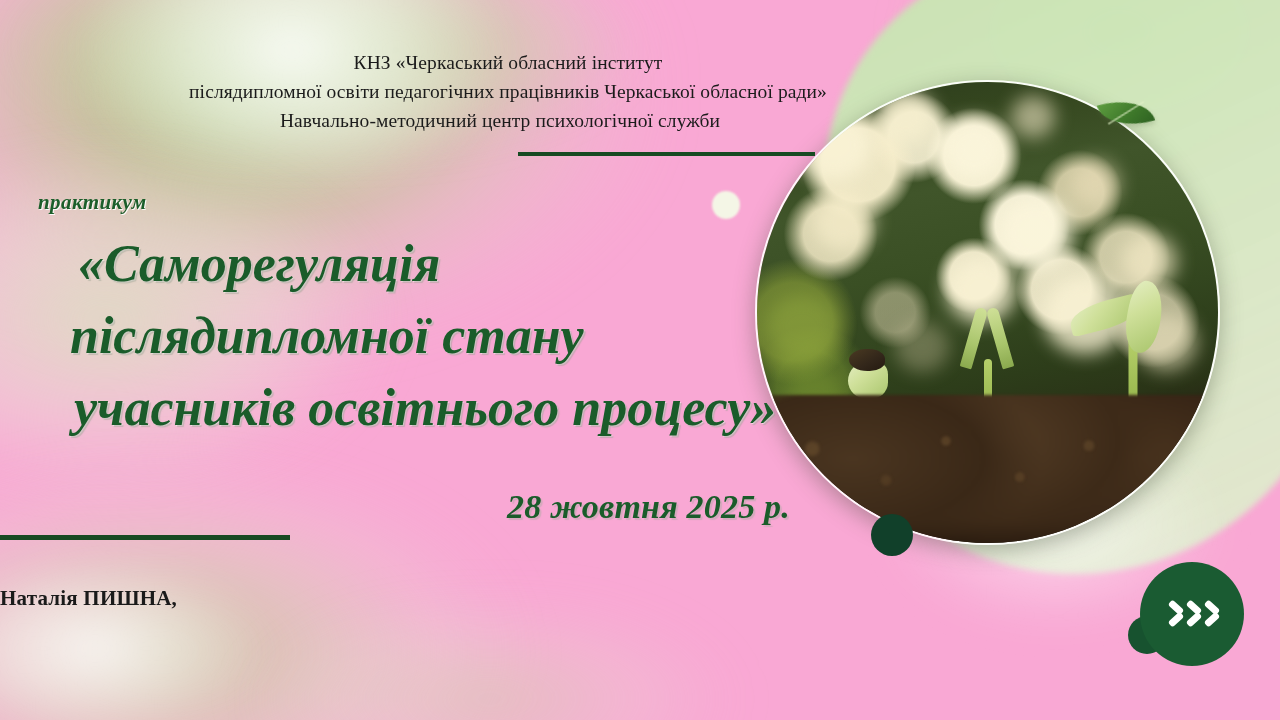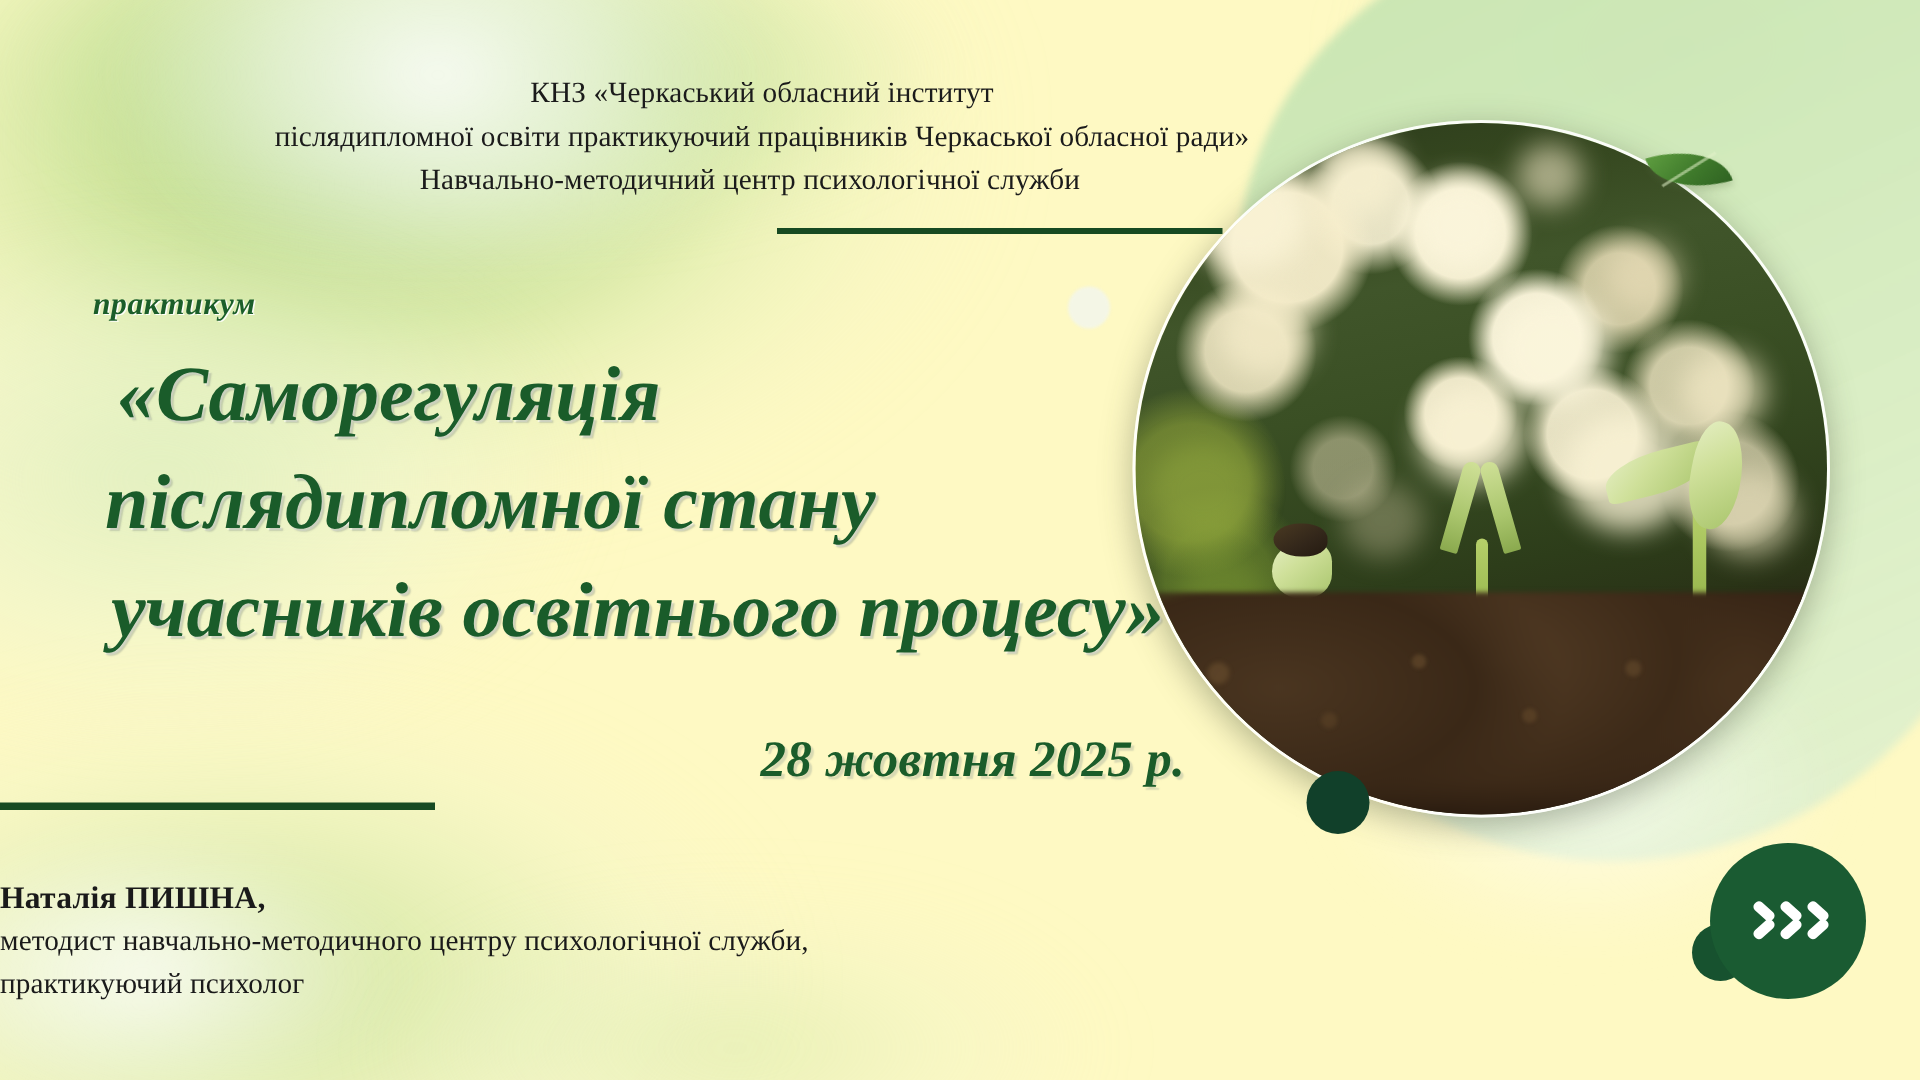--- a/index.html
+++ b/index.html
@@ -8,21 +8,21 @@
     width:1280px; height:720px;
     overflow:hidden;
     background:#ffffff;
     font-family:"Liberation Serif", serif;
   }
 
   #slide {
     position:relative;
     width:1280px; height:720px;
     overflow:hidden;
-    background:#fef9c3;
+    background:#f9a8d4;
   }
 
   
   .bg-layer { position:absolute; inset:0; pointer-events:none; }
 
   .wash-tl {
     position:absolute; left:-230px; top:-250px;
     width:900px; height:620px;
     background:radial-gradient(ellipse 54% 50% at 52% 55%,
         rgba(150,200,105,0.78) 0%,
@@ -267,21 +267,20 @@
   .org span { display:block; white-space:nowrap; }
   .org .l1 { padding-left:16px; }
   .org .l2 { padding-left:16px; }
   .org .l3 { }
 
   .kicker {
     position:absolute; left:38px; top:190px;
     font-size:21px; font-weight:bold; font-style:italic;
     color:#1b5e2a; letter-spacing:0.4px;
     text-shadow:1px 1px 0 rgba(255,255,255,0.9);
-    margin-left:24px;
   }
 
   .title {
     position:absolute; left:0px; top:228px; width:800px;
     font-size:52px; font-weight:bold; font-style:italic;
     color:#1a5c2a; line-height:72px;
     text-shadow:2px 2px 1px rgba(150,160,145,0.45),
                 1px 1px 0 rgba(255,255,255,0.55);
     margin-left:22px;
   }
@@ -387,35 +386,31 @@
           <div class="chev"></div>
       </div>
     </div>
   </div>
 
   <div class="rule-top"></div>
   <div class="rule-bottom"></div>
 
   <div class="org">
     <span class="l1">КНЗ «Черкаський обласний інститут</span>
-    <span class="l2">післядипломної освіти практикуючий працівників Черкаської обласної ради»</span>
+    <span class="l2">післядипломної освіти педагогічних працівників Черкаської обласної ради»</span>
     <span class="l3">Навчально-методичний центр психологічної служби</span>
   </div>
 
   <div class="kicker">практикум</div>
 
   <div class="title">
     <span class="t1">«Саморегуляція</span>
     <span class="t2">післядипломної стану</span>
     <span class="t3">учасників освітнього процесу»</span>
   </div>
 
   <div class="date">28 жовтня 2025 р.</div>
 
   <div class="author">
     <div class="name">Наталія ПИШНА,</div>
-    <div class="role">
-      <span>методист навчально-методичного центру психологічної служби,</span>
-      <span>практикуючий психолог</span>
-    </div>
   </div>
 
 </div>
 
 </body></html>

